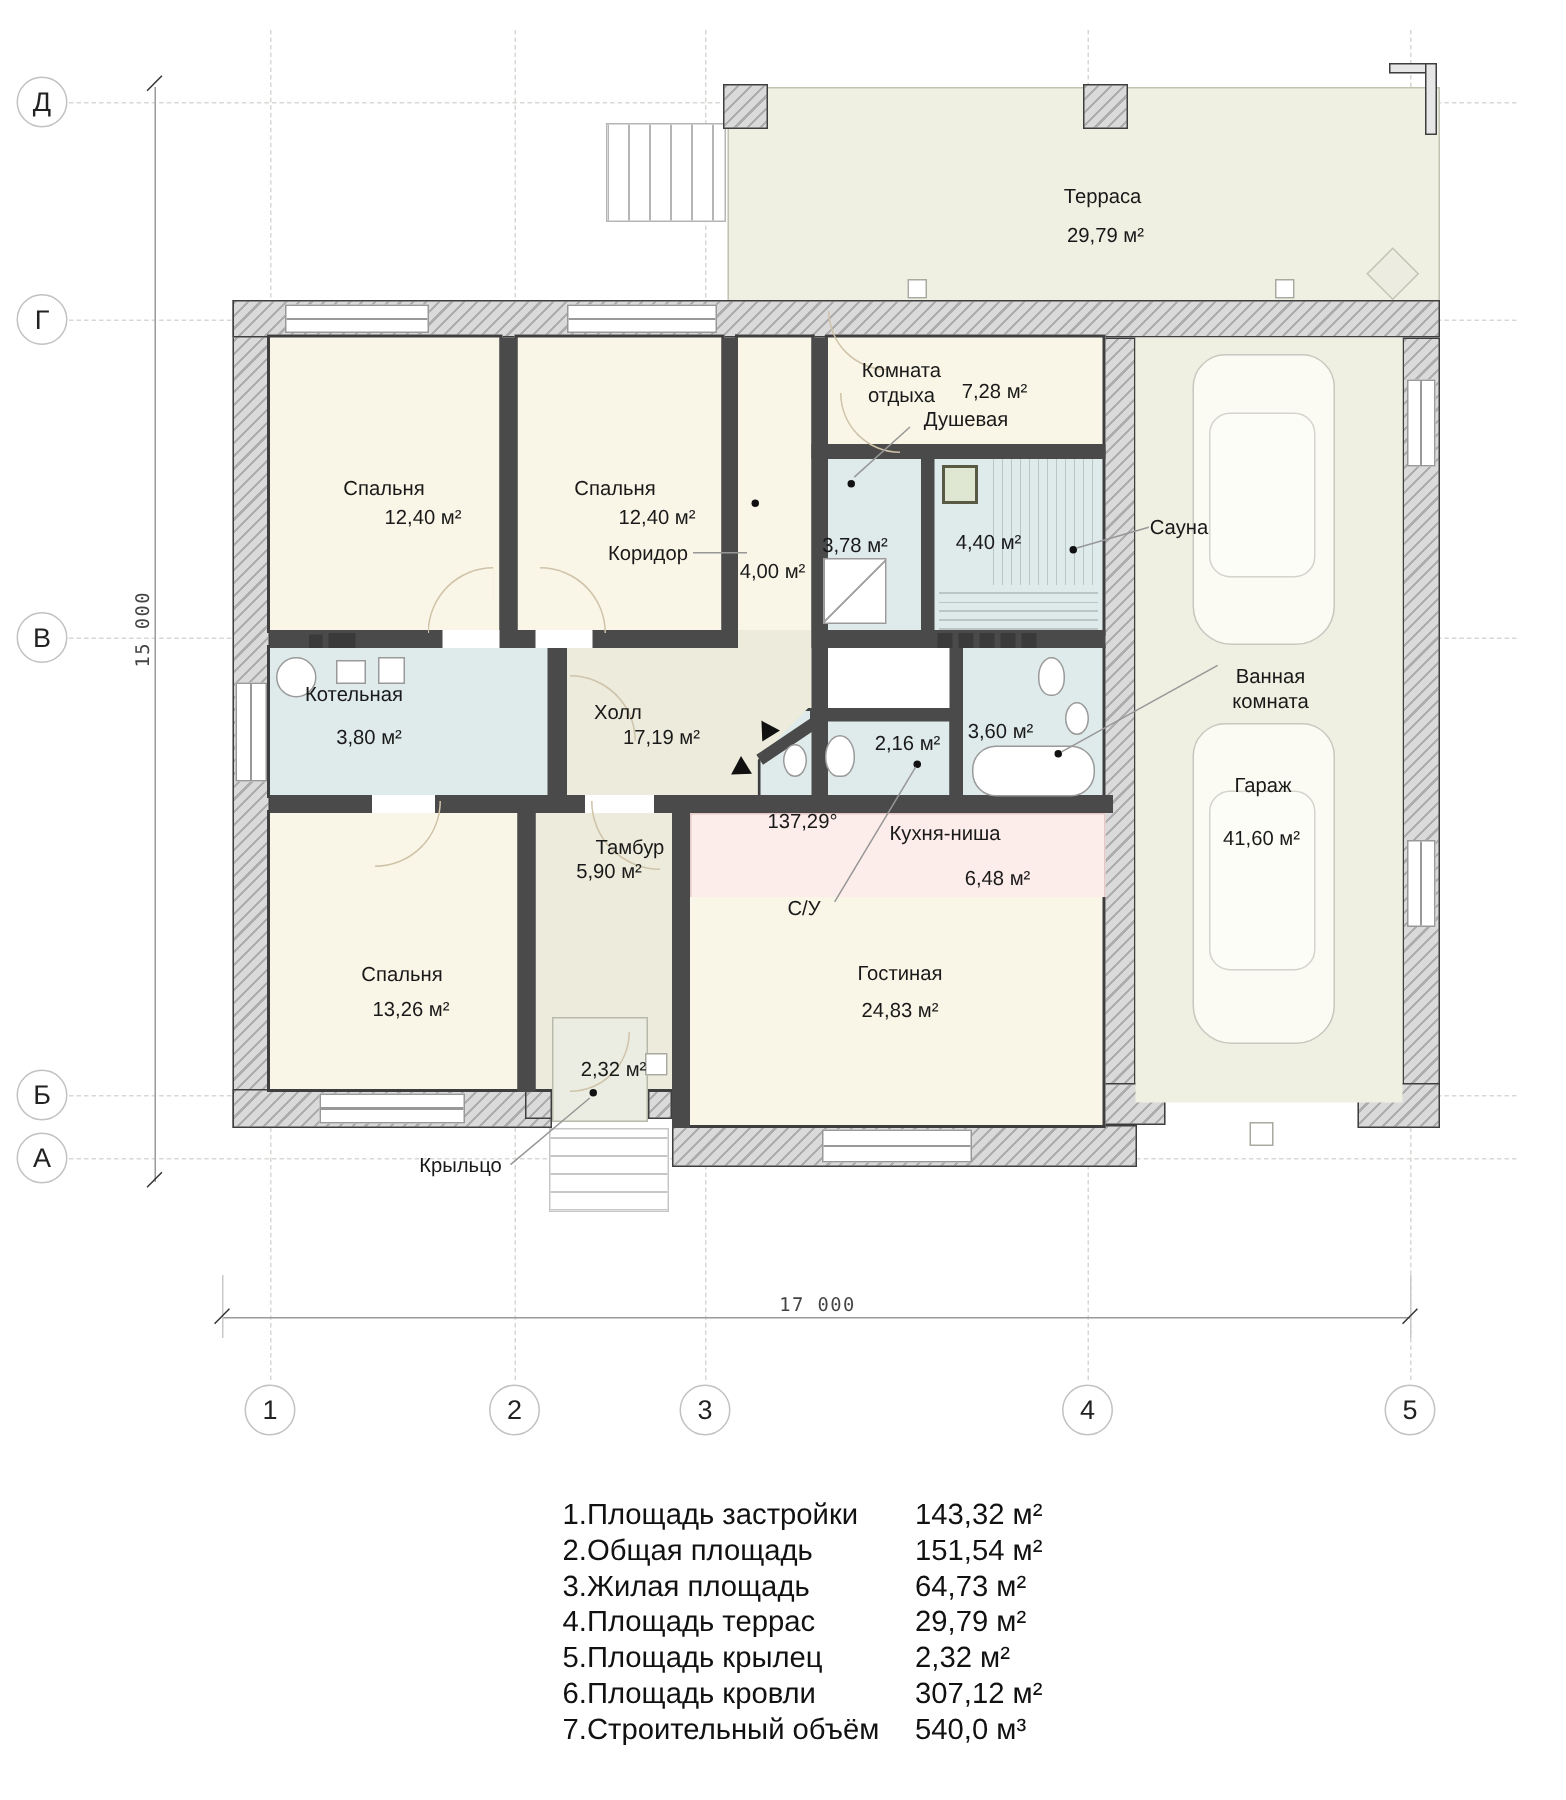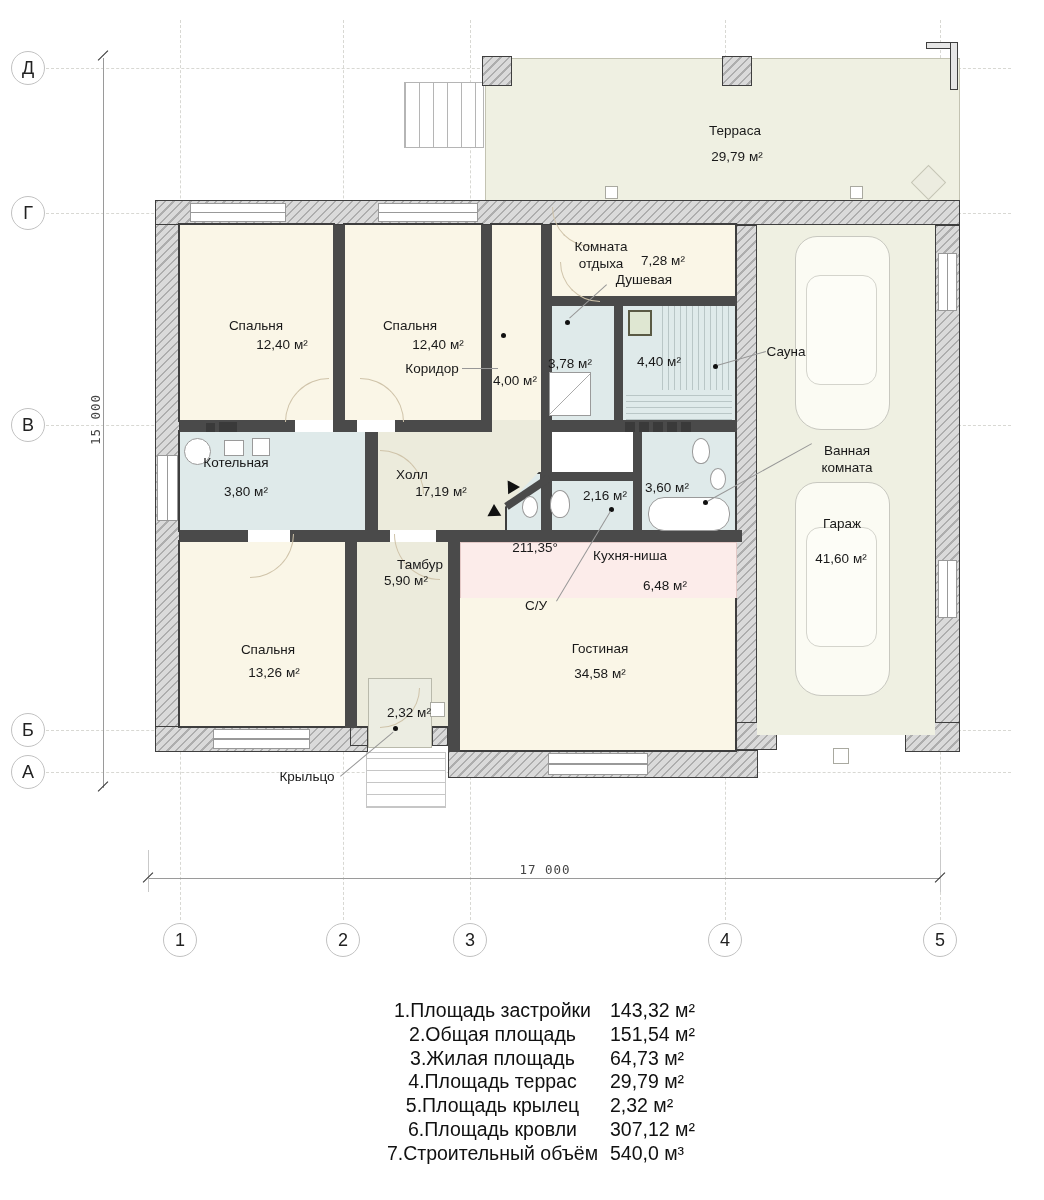--- a/index.html
+++ b/index.html
@@ -37,21 +37,21 @@
   .car{border:1.5px solid #c8c8c0;border-radius:22px 22px 26px 26px;background:#fbfbf3}
   .carin{border:1px solid #d4d4cc;border-radius:14px;background:#fdfdf7}
   .steps-v{background-image:repeating-linear-gradient(90deg,#b5b5b5 0 1px,transparent 1px 14px);border:1px solid #b5b5b5;background-color:#fff}
   .steps-h{background-image:repeating-linear-gradient(0deg,#c6c6c6 0 1px,transparent 1px 12px);border:1px solid #c6c6c6;background-color:#fff}
   .sq{background:#3a3a3a}
   .deck-v{background-image:repeating-linear-gradient(90deg,#b9c6c6 0 1px,transparent 1px 6px)}
   .deck-h{background-image:repeating-linear-gradient(0deg,#b9c6c6 0 1px,transparent 1px 6px)}
   .mk{border:1px solid #a9a9a0;background:#fff}
   .tbl{font-size:19.5px;color:#111;line-height:1.12}
   .tbl-row{display:flex;margin-bottom:2px}
-  .tbl-label{width:235px;text-align:center}
+  .tbl-label{width:235px;text-align:left}
   .tbl-val{width:120px;text-align:left}
 </style>
 </head>
 <body>
 
 <div id="canvas">
 
   <div class="abs axh" style="left:46px;top:68px;width:965px"></div>
   <div class="abs axh" style="left:46px;top:213px;width:965px"></div>
   <div class="abs axh" style="left:46px;top:425px;width:965px"></div>
@@ -253,26 +253,26 @@
   <div class="abs lbl" style="left:516px;top:598px;width:40px">С/У</div>
   <div class="abs lbl" style="left:632px;top:480px;width:70px">3,60 м²</div>
   <div class="abs lbl wrap" style="left:808px;top:443px;width:78px">Ванная комната</div>
   <div class="abs lbl" style="left:560px;top:548px;width:140px">Кухня-ниша</div>
   <div class="abs lbl" style="left:620px;top:578px;width:90px">6,48 м²</div>
   <div class="abs lbl" style="left:350px;top:557px;width:140px">Тамбур</div>
   <div class="abs lbl" style="left:336px;top:573px;width:140px">5,90 м²</div>
   <div class="abs lbl" style="left:200px;top:642px;width:136px">Спальня</div>
   <div class="abs lbl" style="left:206px;top:665px;width:136px">13,26 м²</div>
   <div class="abs lbl" style="left:530px;top:641px;width:140px">Гостиная</div>
-  <div class="abs lbl" style="left:530px;top:666px;width:140px">34,58 м²</div>
+  <div class="abs lbl" style="left:530px;top:666px;width:140px">24,83 м²</div>
   <div class="abs lbl" style="left:374px;top:705px;width:70px">2,32 м²</div>
   <div class="abs lbl" style="left:272px;top:769px;width:70px">Крыльцо</div>
   <div class="abs lbl" style="left:807px;top:516px;width:70px">Гараж</div>
   <div class="abs lbl" style="left:796px;top:551px;width:90px">41,60 м²</div>
-  <div class="abs lbl" style="left:500px;top:540px;width:70px">211,35°</div>
+  <div class="abs lbl" style="left:500px;top:540px;width:70px">137,29°</div>
 
   <div class="abs tbl" style="left:375px;top:1000px;width:360px">
     <div class="tbl-row">
       <span class="tbl-label">1.Площадь застройки</span>
       <span class="tbl-val">143,32 м²</span>
     </div>
     <div class="tbl-row">
       <span class="tbl-label">2.Общая площадь</span>
       <span class="tbl-val">151,54 м²</span>
     </div>

